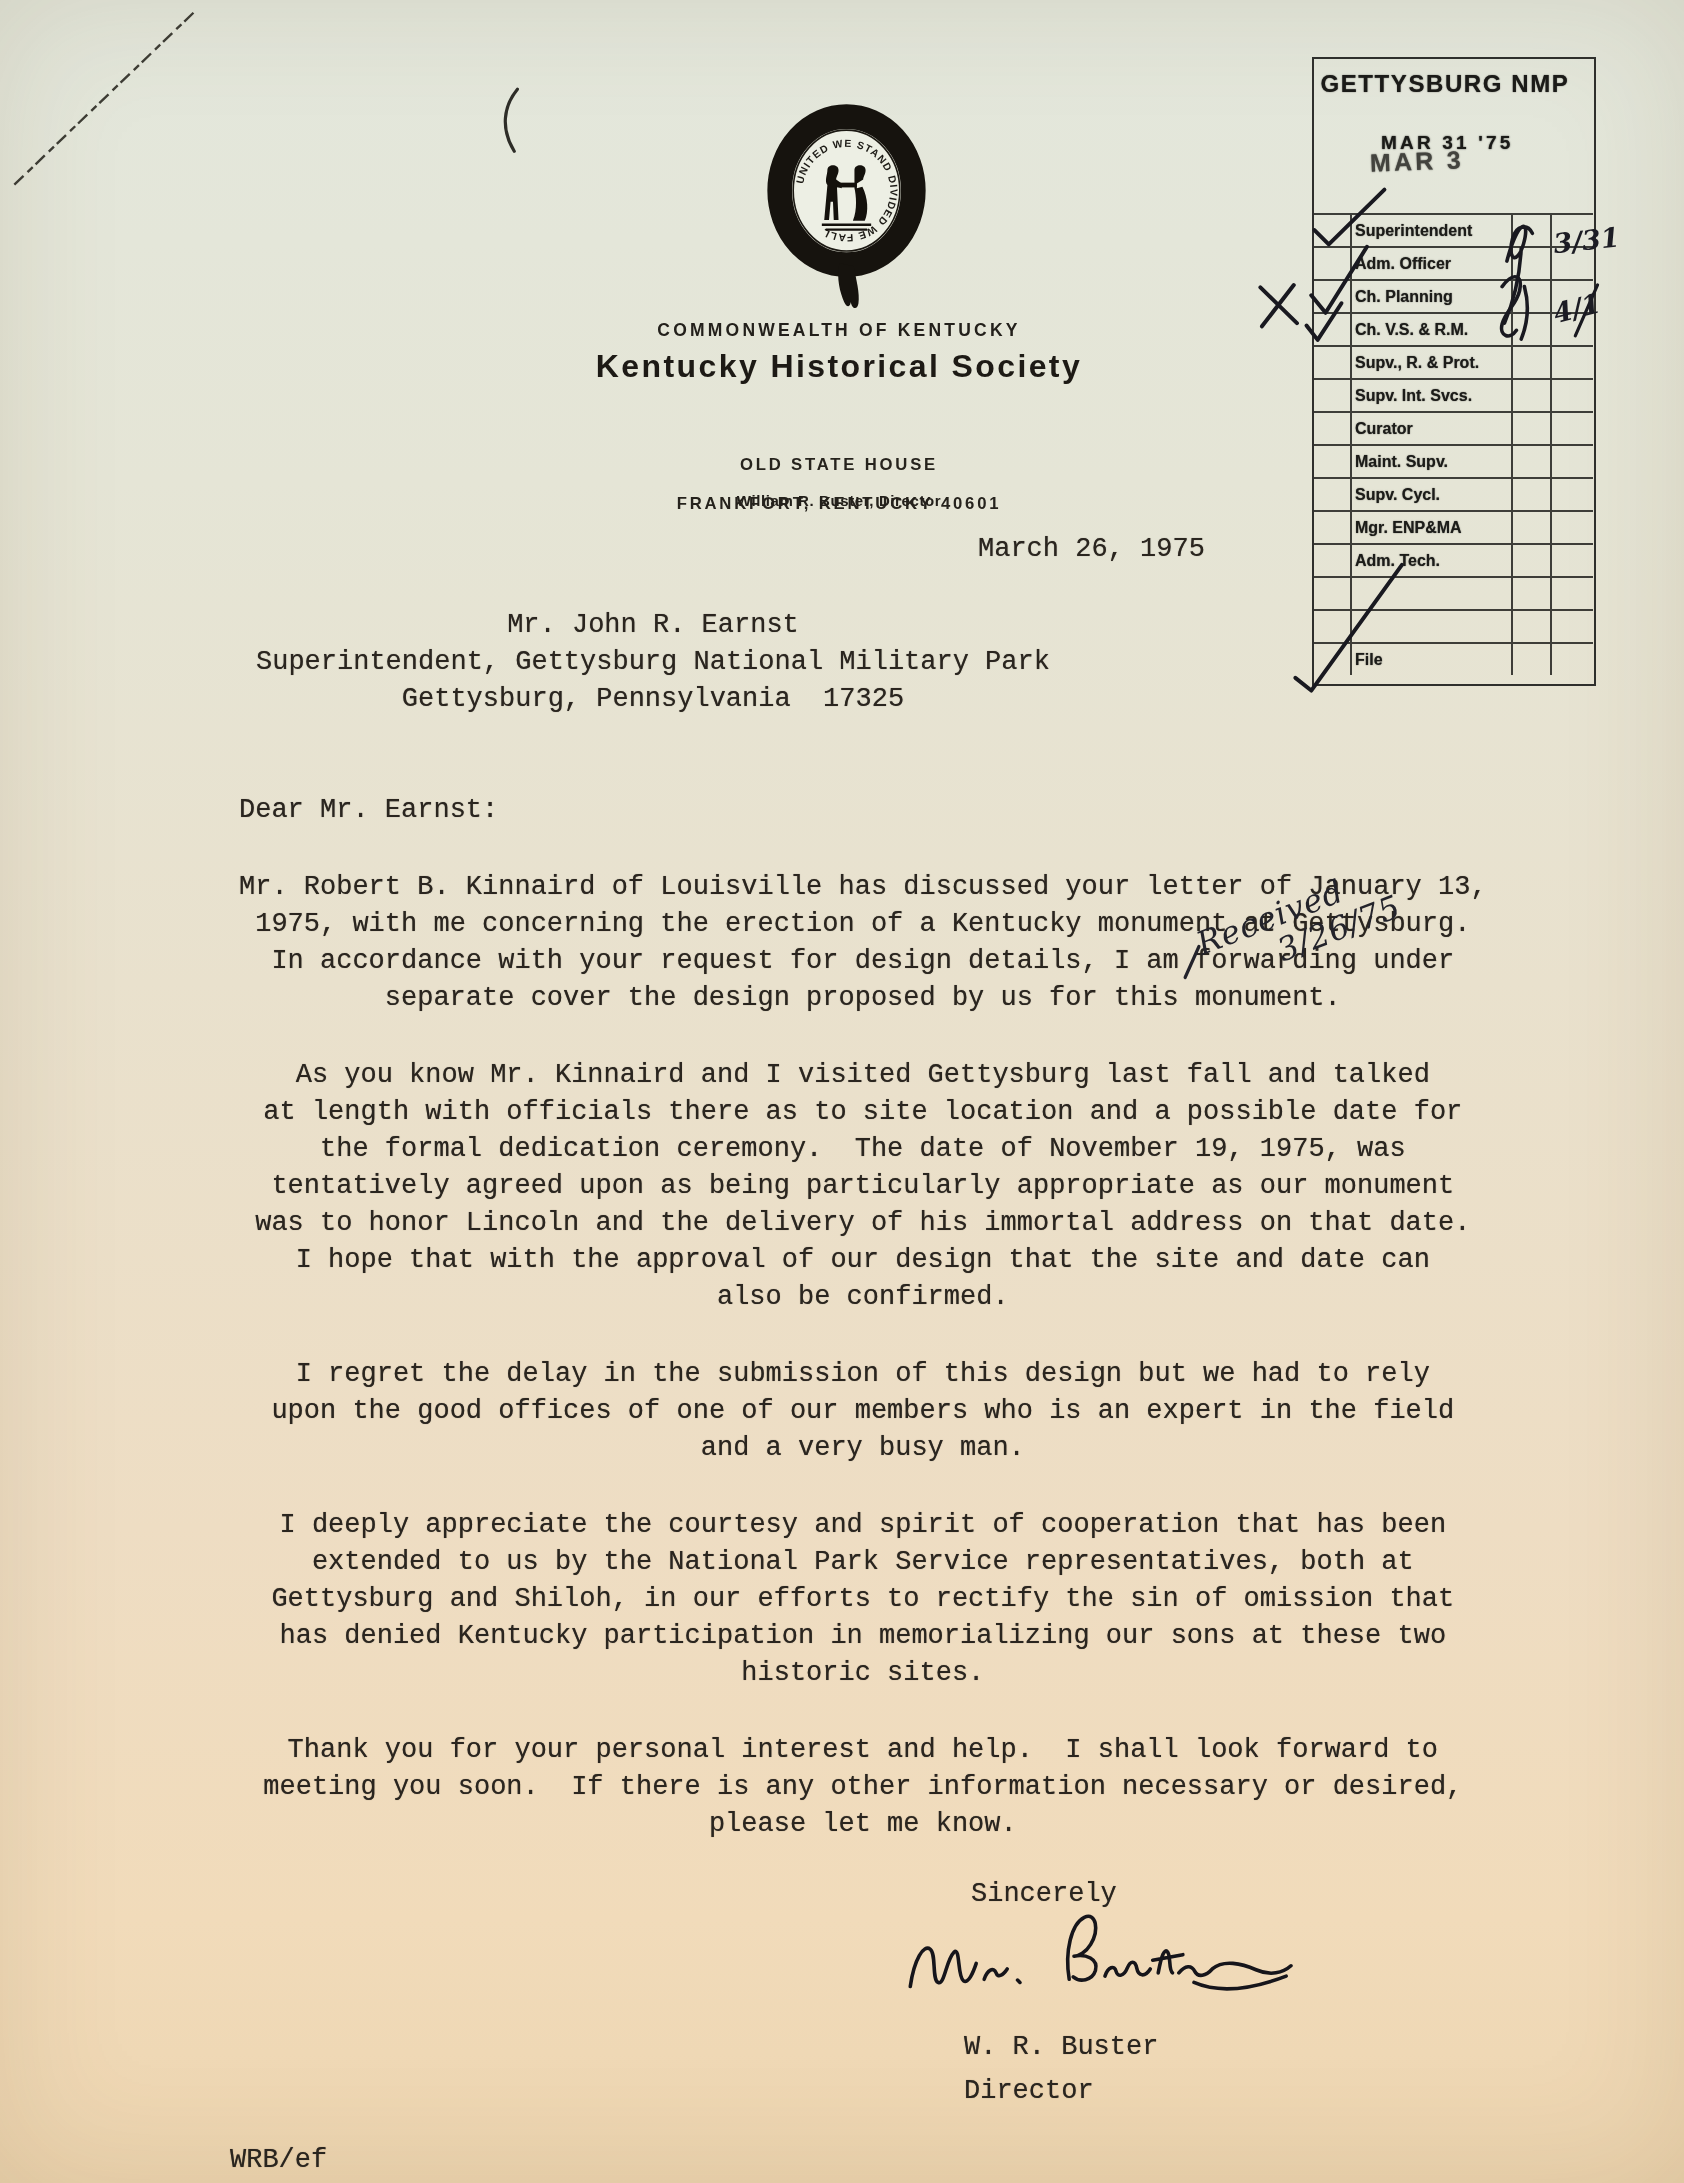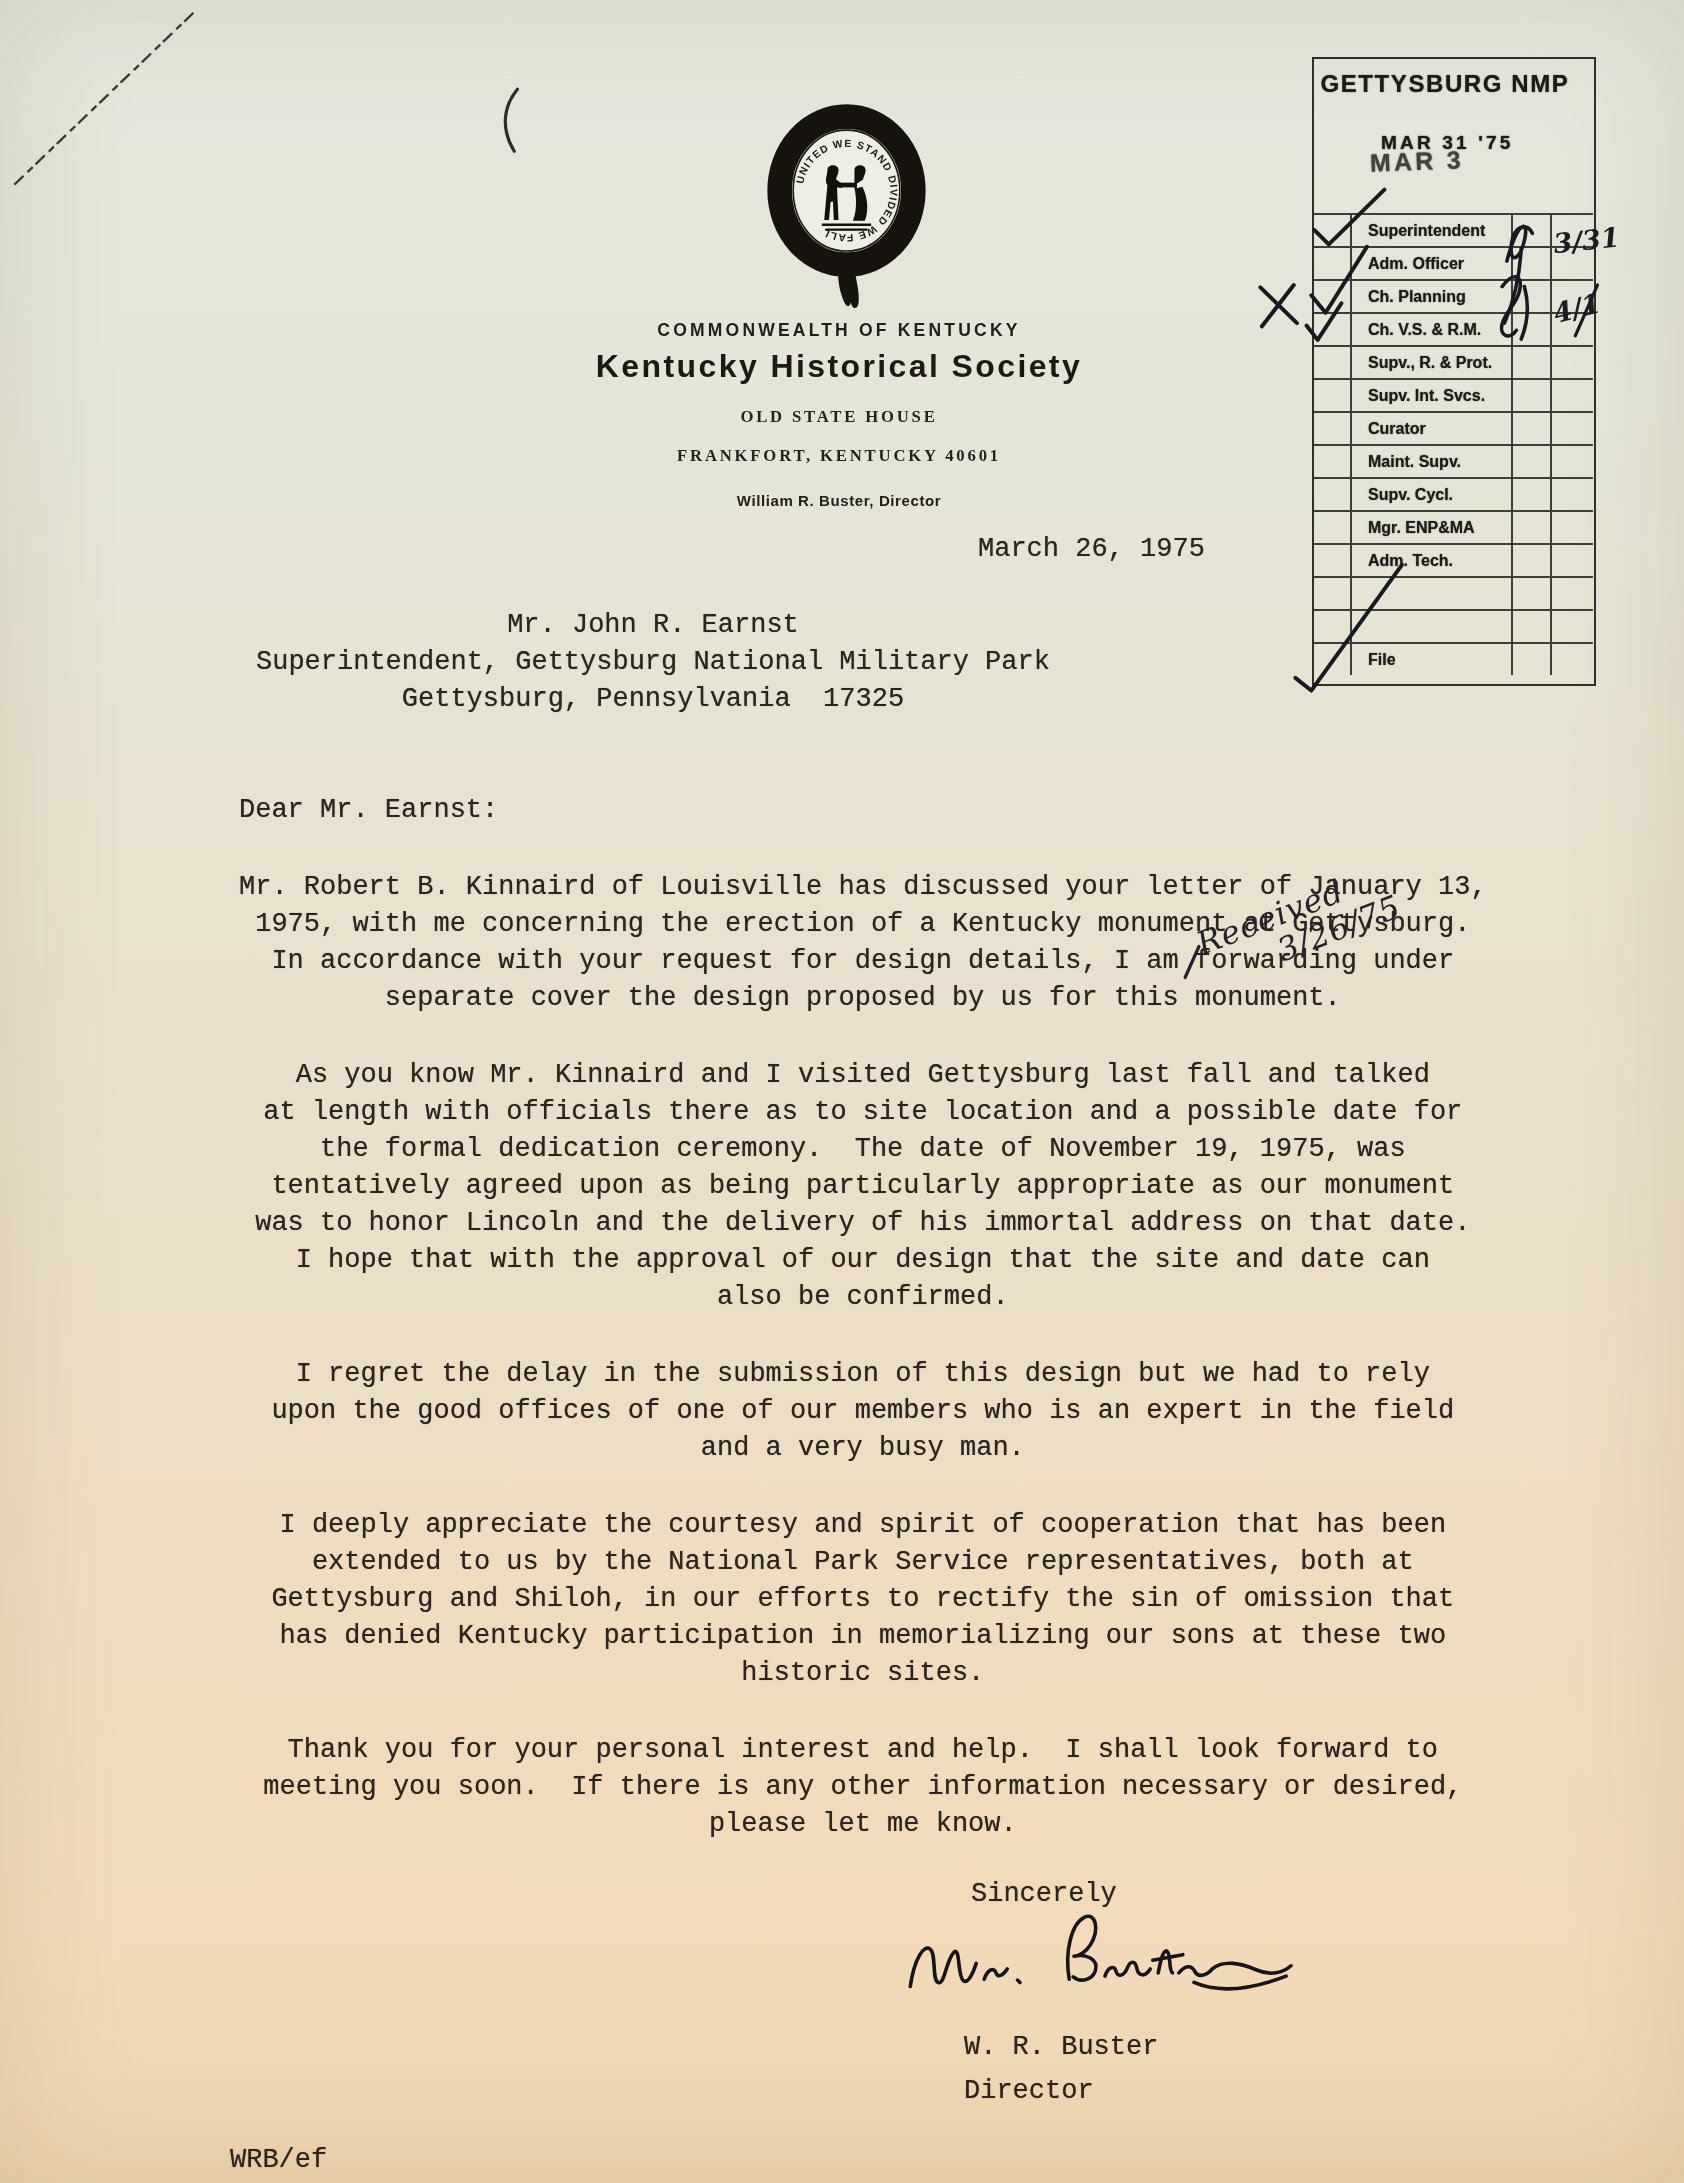--- a/index.html
+++ b/index.html
@@ -11,32 +11,32 @@
   }
   .abs{position:absolute;}
   
   .typed{color:#2a251f;font-size:27px;line-height:37px;text-shadow:0 0 0.8px rgba(42,37,31,.65);white-space:pre;text-align:center;}
   .bline{white-space:pre;}
   .para{margin-bottom:40px;}
   
   .lh-center{left:302px;width:1074px;text-align:center;color:#201d18;}
   .lh-small{font-family:"Liberation Sans",sans-serif;font-weight:700;font-size:17.5px;letter-spacing:3.2px;color:#23201b;}
   .lh-title{font-family:Liberation Sans, sans-serif;font-weight:700;font-size:32px;letter-spacing:2.4px;color:#1d1a15;}
-  .lh-addr{font-family:Liberation Serif, serif;font-weight:700;font-size:16.7px;letter-spacing:2.8px;color:#26231d;}
+  .lh-addr{font-family:Liberation Sans, sans-serif;font-weight:700;font-size:16.7px;letter-spacing:2.8px;color:#26231d;margin-top:48px;}
   .lh-dir{font-family:"Liberation Sans",sans-serif;font-weight:700;font-size:15px;letter-spacing:0.6px;color:#23201b;}
   
   #stamp{left:1312px;top:57px;width:284px;height:629px;border:2.4px solid rgba(22,22,20,.88);box-sizing:border-box;color:#1b1b18;}
   #stamp .hdr{position:absolute;left:6.4px;top:11px;font-family:"Liberation Sans",sans-serif;font-weight:700;font-size:24px;letter-spacing:1.6px;white-space:nowrap;text-shadow:0 0 1.2px rgba(20,20,18,.8);}
   #stamp .dstamp{position:absolute;left:67px;top:73px;font-family:"Liberation Sans",sans-serif;font-weight:700;font-size:19px;letter-spacing:3.2px;white-space:nowrap;text-shadow:0 0 1.6px rgba(20,20,18,.9);}
   #stamp .dghost{position:absolute;left:56px;top:88px;font-family:"Liberation Sans",sans-serif;font-weight:700;font-size:25px;letter-spacing:3.2px;opacity:.8;transform:rotate(-2deg);text-shadow:0 0 1.6px rgba(20,20,18,.9);}
   #stamp-rows{position:absolute;left:0;top:154px;width:279px;}
   .srow{display:grid;grid-template-columns:38px 161px 39px 41px;height:33px;box-sizing:border-box;border-top:2.4px solid rgba(24,24,22,.82);}
   .srow .c{border-right:2.4px solid rgba(24,24,22,.82);box-sizing:border-box;}
   .srow .c:last-child{border-right:none;}
-  .srow .lab{font-family:"Liberation Sans",sans-serif;font-weight:700;font-size:16px;line-height:31px;padding-left:16px;white-space:nowrap;overflow:visible;color:#1c1c19;text-shadow:0 0 1.2px rgba(20,20,18,.75);}
+  .srow .lab{font-family:"Liberation Sans",sans-serif;font-weight:700;font-size:16px;line-height:31px;padding-left:3px;white-space:nowrap;overflow:visible;color:#1c1c19;text-shadow:0 0 1.2px rgba(20,20,18,.75);}
   
   .hand{font-family:"DejaVu Serif",serif;font-style:italic;color:#23232b;}
   #received{left:1192px;top:929px;font-size:32px;line-height:35px;transform:rotate(-21deg);transform-origin:left top;letter-spacing:0.8px;}
   #received .l2{margin-left:73px;}
   ink, svg{pointer-events:none;}
 </style>
 </head>
 <body>
 
 <div id="page">

